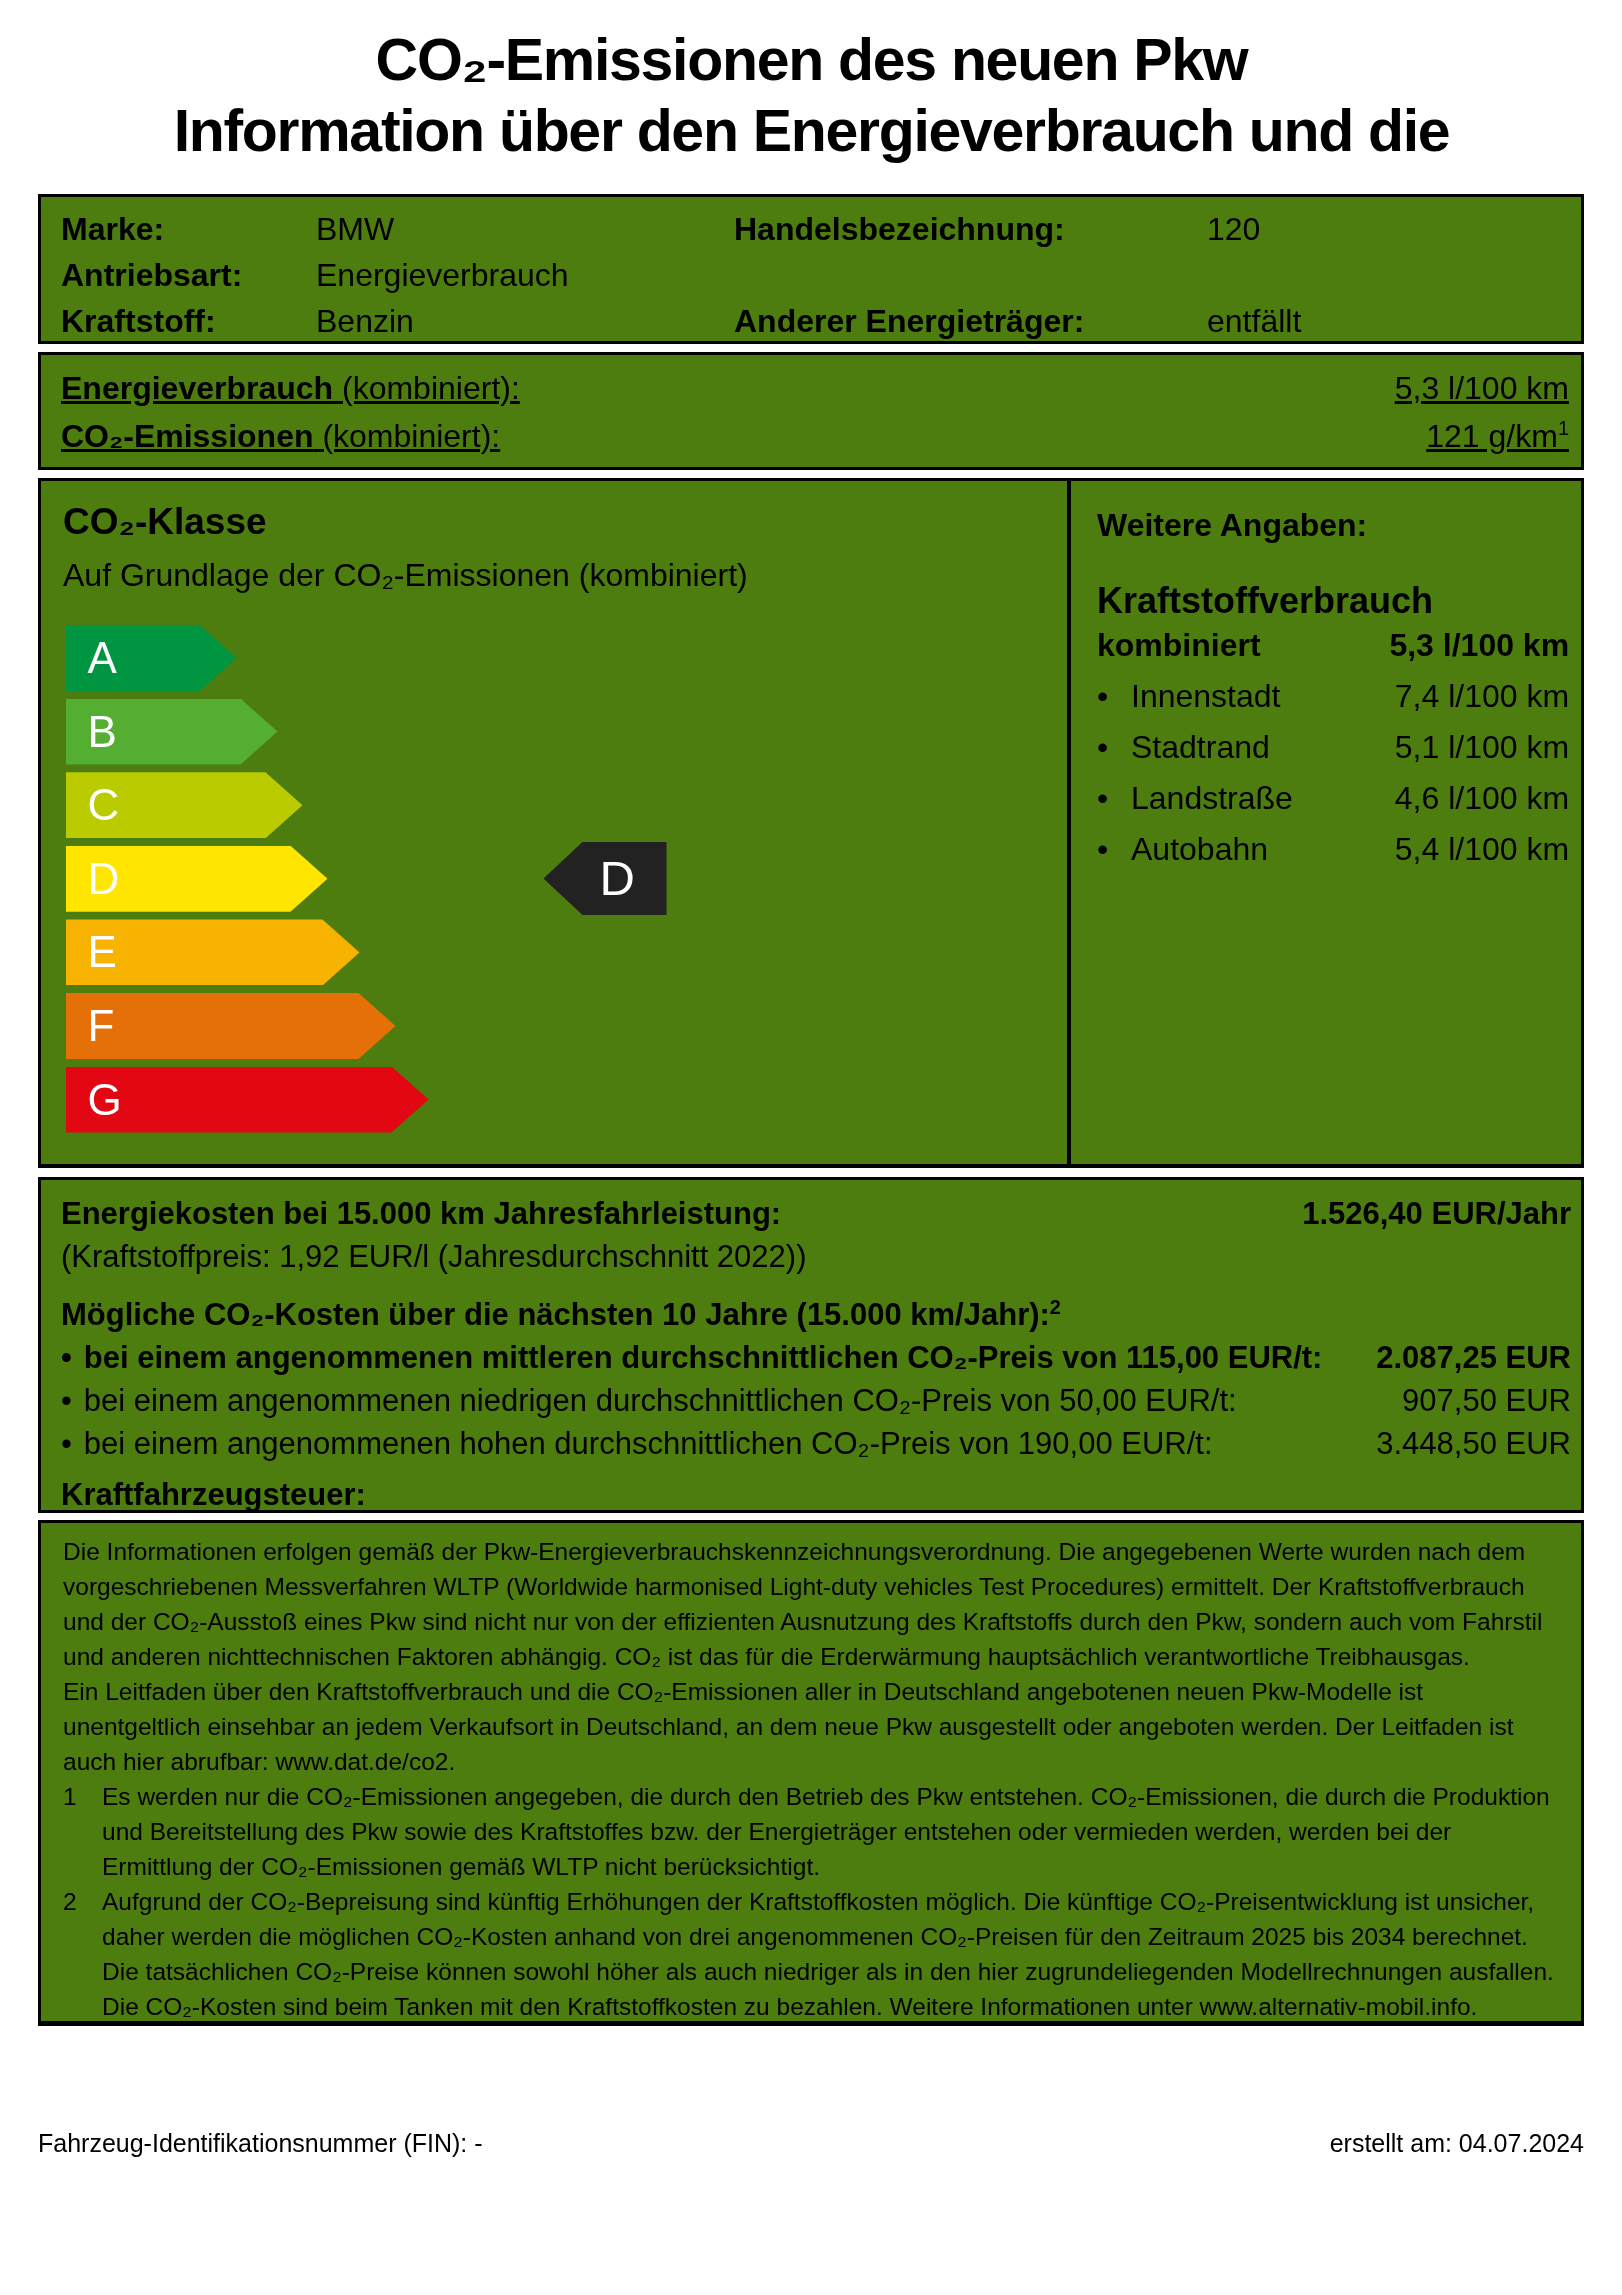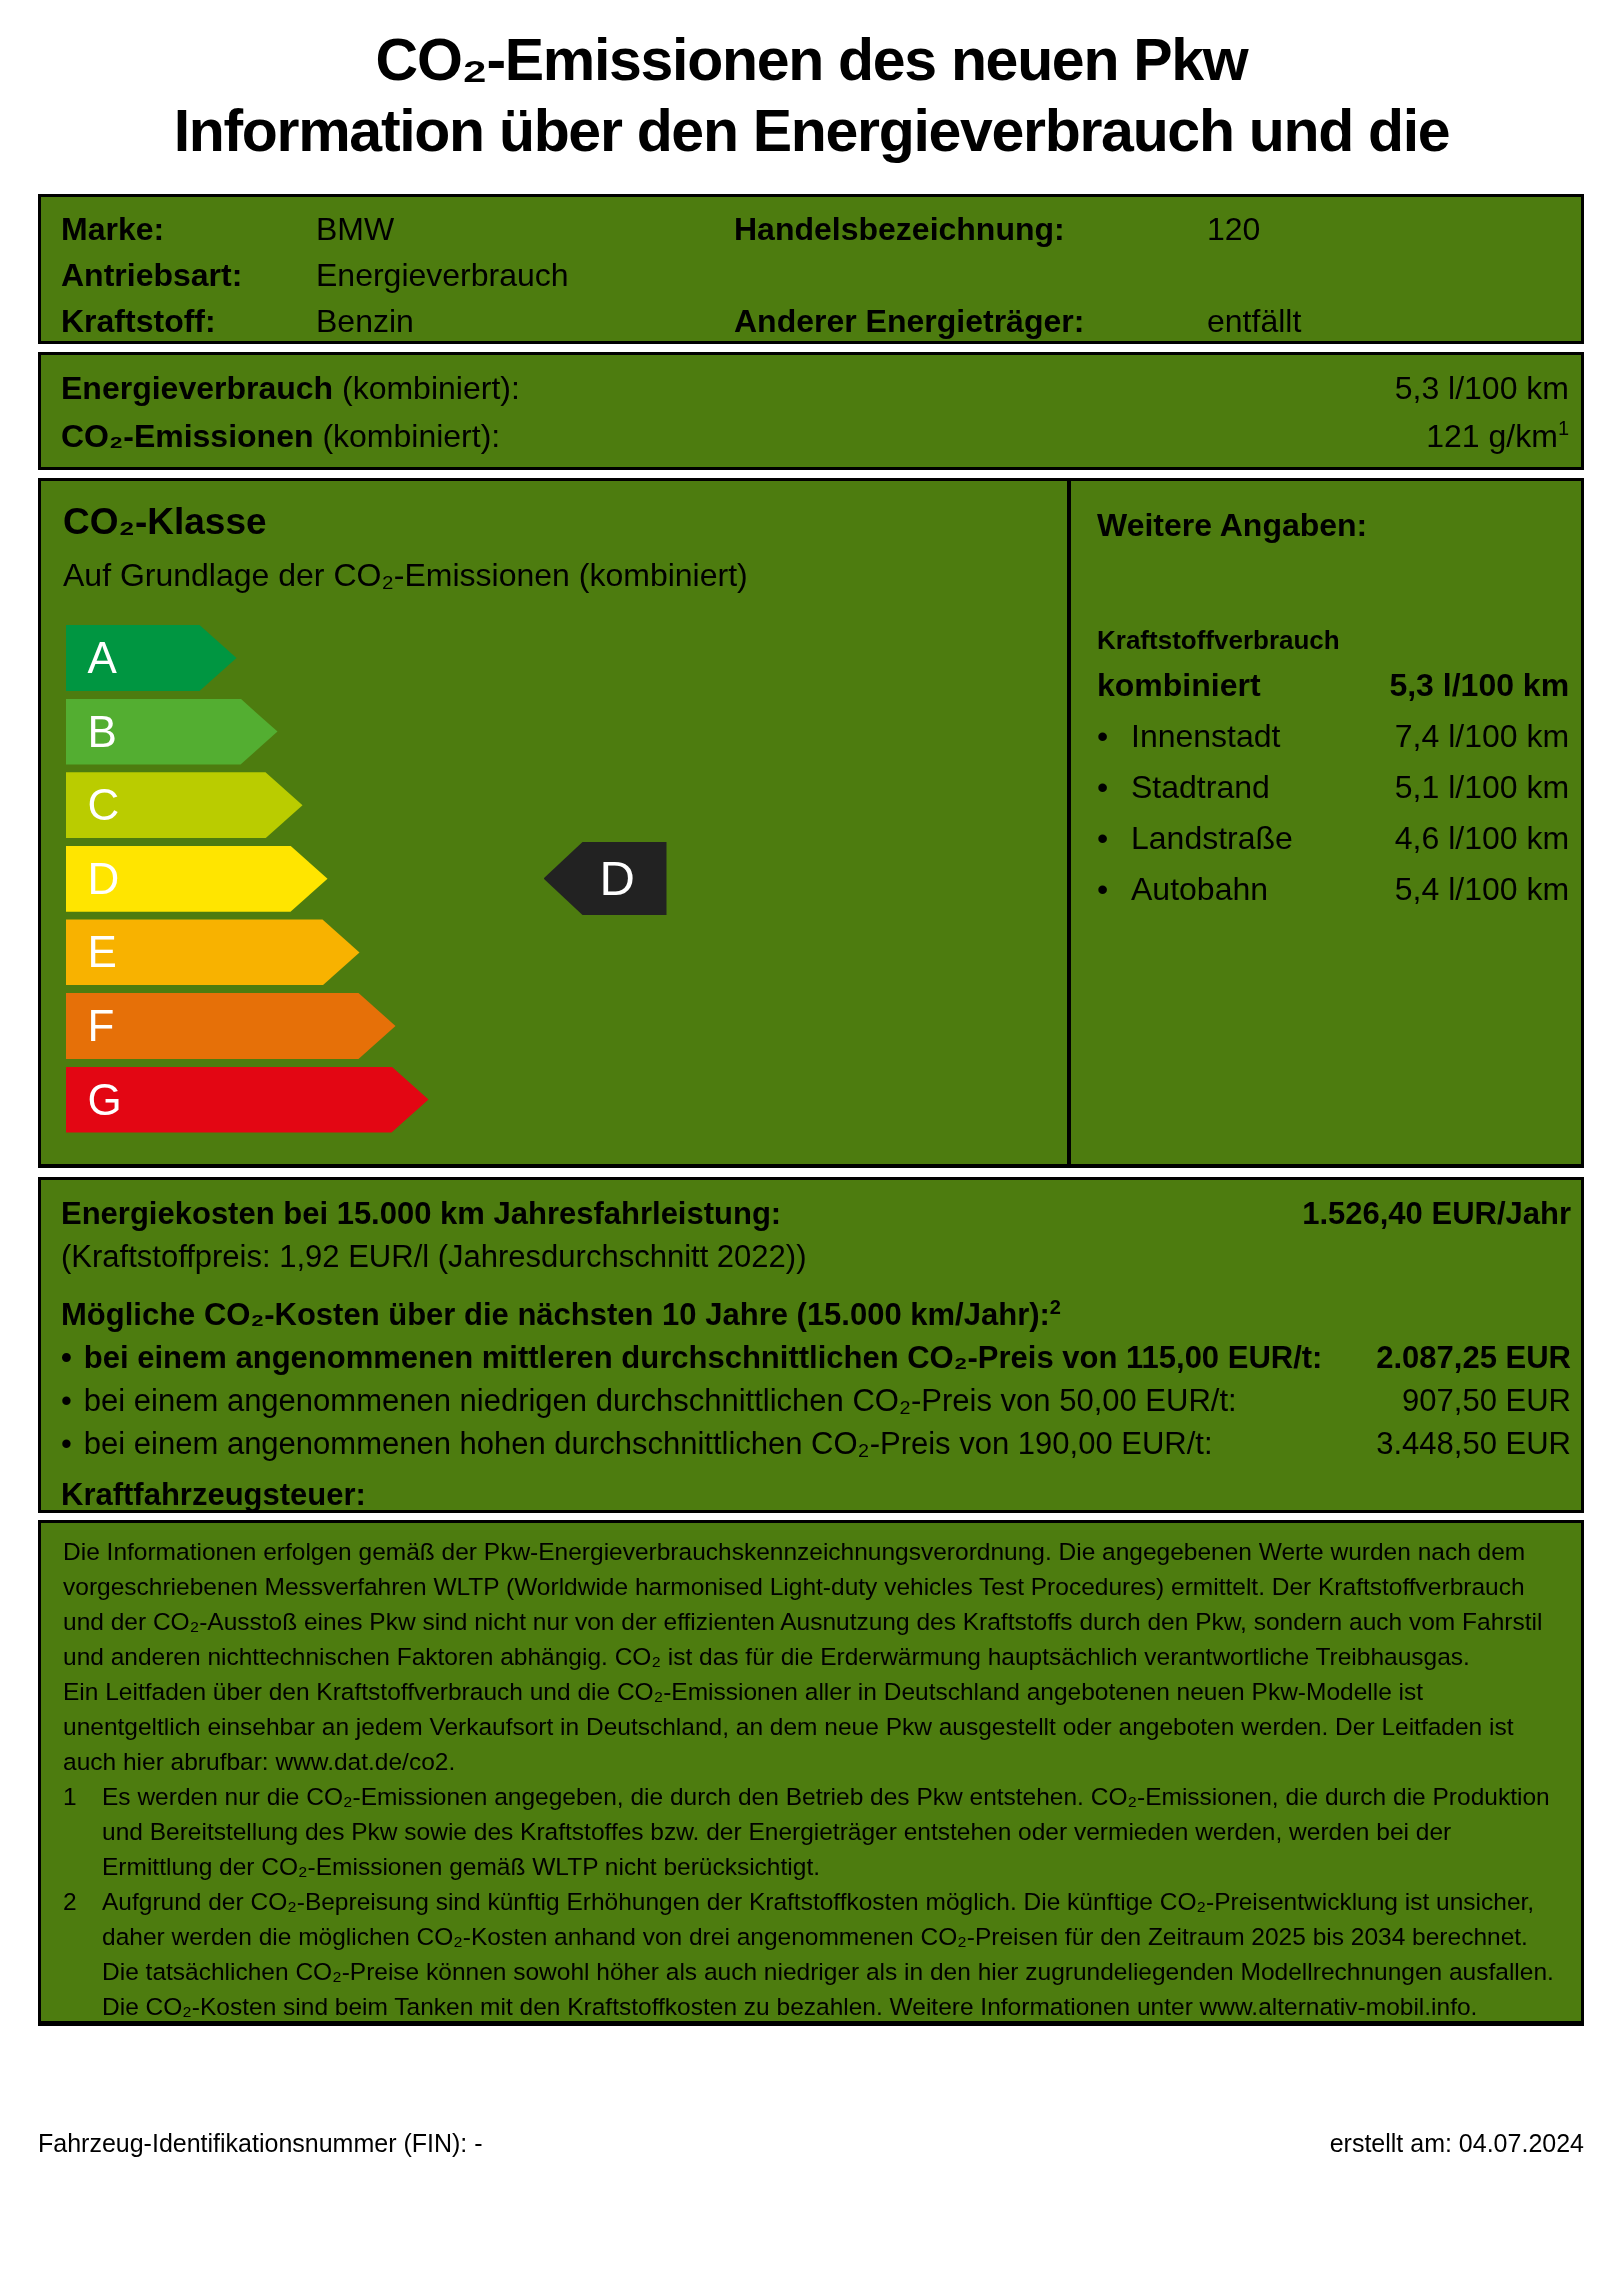--- a/index.html
+++ b/index.html
@@ -21,42 +21,42 @@
     border:3.4px solid #000;background:#4d7c0f;overflow:hidden;
   }
   #box-vehicle{top:194px;height:150px;padding:8.5px 12px 0 20px;}
   #box-consumption{top:352px;height:118px;padding:8.5px 12px 0 20px;}
   #box-class{top:478px;height:690px;border-bottom-width:4.2px;padding:0;}
   #box-costs{top:1177px;height:336px;padding:12px 10px 0 20px;}
   #box-legal{top:1520px;height:506px;border-bottom-width:5px;padding:11px 20px 0 22px;}
   
   .veh-row{display:grid;grid-template-columns:255px 418px 473px 1fr;font-size:32px;line-height:46px;}
   
-  .cons-row{display:flex;font-size:32px;line-height:48px;}
+  .cons-row{display:flex;font-size:32px;line-height:48px;text-decoration:underline;}
   .cons-row .val{margin-left:auto;}
   .sup{font-size:20px;vertical-align:super;line-height:0;}
   
   .klasse-col{position:absolute;left:0;top:0;width:1030px;height:100%;border-right:4.2px solid #000;box-sizing:border-box;}
   .weitere-col{position:absolute;left:1034px;top:0;right:0;height:100%;padding:25px 8.5px 0 22px;box-sizing:border-box;}
   .klasse-head{font-size:37px;font-weight:700;margin:20px 0 0 22px;}
   .klasse-sub{font-size:32px;margin:13.5px 0 0 22px;}
   #co2-scale{position:absolute;left:24.5px;top:144px;width:651px;}
   .arrow-row{height:66px;margin-bottom:7.6px;position:relative;}
   .arrow{
     height:66px;color:#fff;font-size:44px;line-height:66px;padding-left:22px;
     box-sizing:border-box;
     clip-path:polygon(0 0,calc(100% - 37px) 0,100% 50%,calc(100% - 37px) 100%,0 100%);
   }
   #class-pointer{
     position:absolute;width:123px;height:73px;color:#fff;
     font-size:49px;line-height:73px;padding-left:56px;box-sizing:border-box;
     clip-path:polygon(0 50%,39px 0,100% 0,100% 100%,39px 100%);
   }
   .wa-head{font-size:32px;font-weight:700;line-height:39px;}
-  .wa-kv{font-size:26px;font-weight:700;line-height:39px;margin-top:76px;}
+  .wa-kv{font-size:36px;font-weight:700;line-height:39px;margin-top:36px;}
   .wa-row{display:flex;font-size:32px;line-height:51px;}
   .wa-row .val{margin-left:auto;padding-right:3.4px;}
   .wa-row .bullet{width:34px;}
   .wa-row.b .val{font-weight:700;}
   
   .cost-row{display:flex;font-size:31px;line-height:43px;}
   .cost-row .val{margin-left:auto;}
   .cost-row .bullet{margin-right:12px;}
   .mt1{margin-top:15px;}
   .mt2{margin-top:7.6px;flex-direction:column;}

